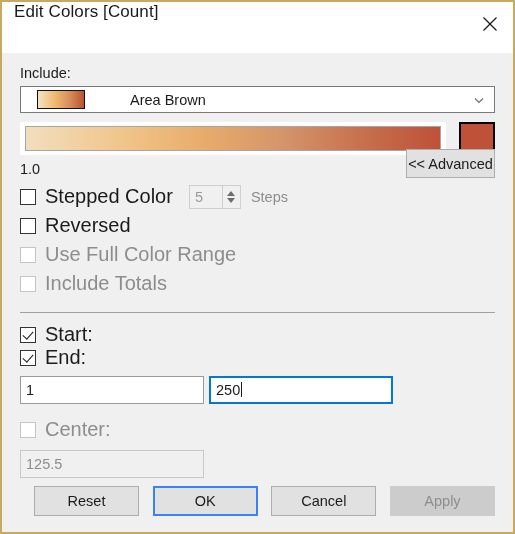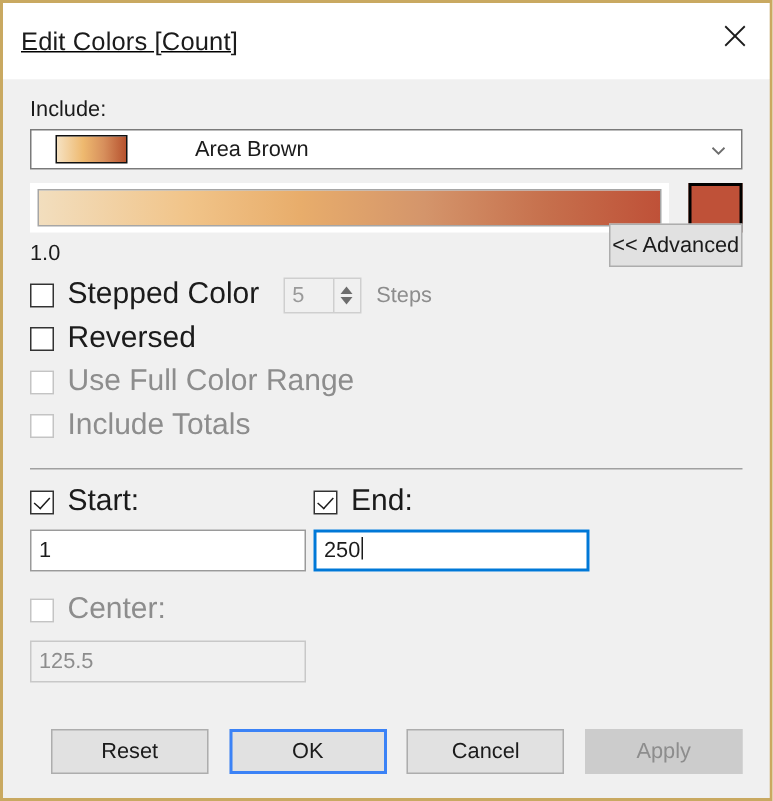--- a/index.html
+++ b/index.html
@@ -26,23 +26,22 @@
     display: flex;
     flex-direction: column;
   }
 
   
   #title-bar {
     height: 51px;
     background: #ffffff;
     flex: 0 0 auto;
     display: flex;
-    align-items: center;
+    align-items: flex-start;
     position: relative;
-    text-decoration: underline;
   }
   #dialog-title {
     margin-left: 12px;
     font-size: 17px;
     color: #1b1b1b;
     letter-spacing: 0.1px;
   }
   #close-button {
     position: absolute;
     right: 0px;
@@ -246,20 +245,21 @@
   #separator {
     height: 1px;
     background: #a0a0a0;
     margin-top: 14px;
   }
 
   
   #startend-checks {
     display: flex;
     margin-top: 10px;
+    flex-direction: column;
   }
   #startend-checks .col { display: flex; align-items: center; }
   #startend-checks .col.first { width: 189px; }
 
   #startend-fields {
     display: flex;
     margin-top: 7px;
   }
   .txtfield {
     height: 28px;

